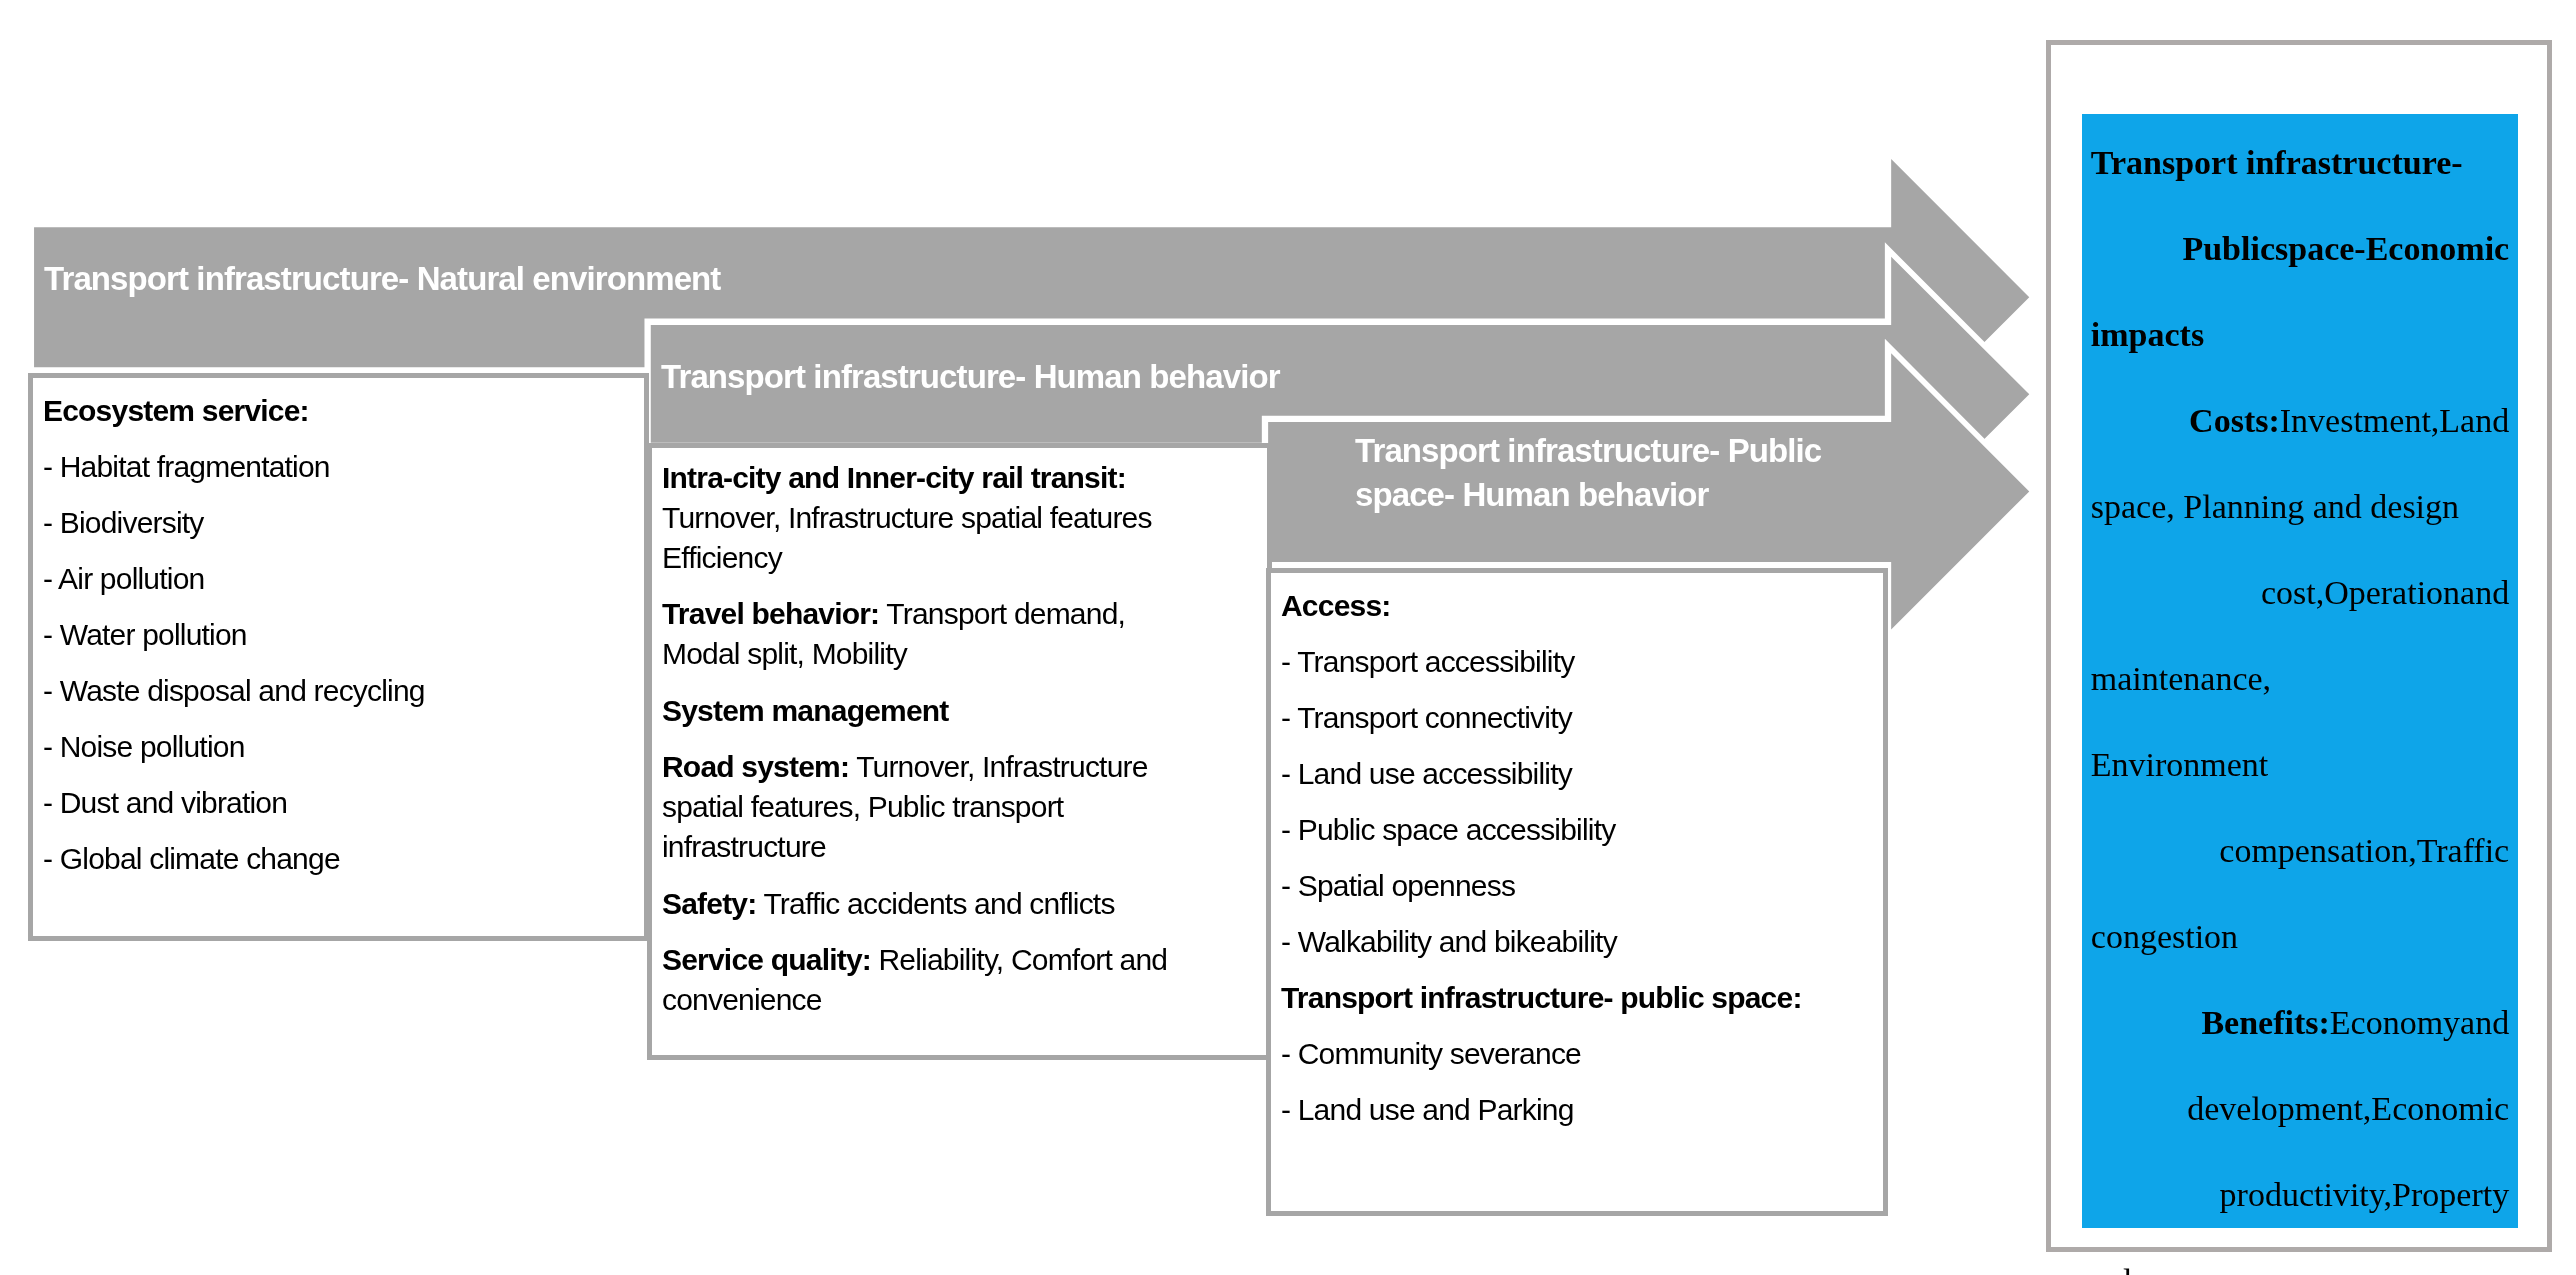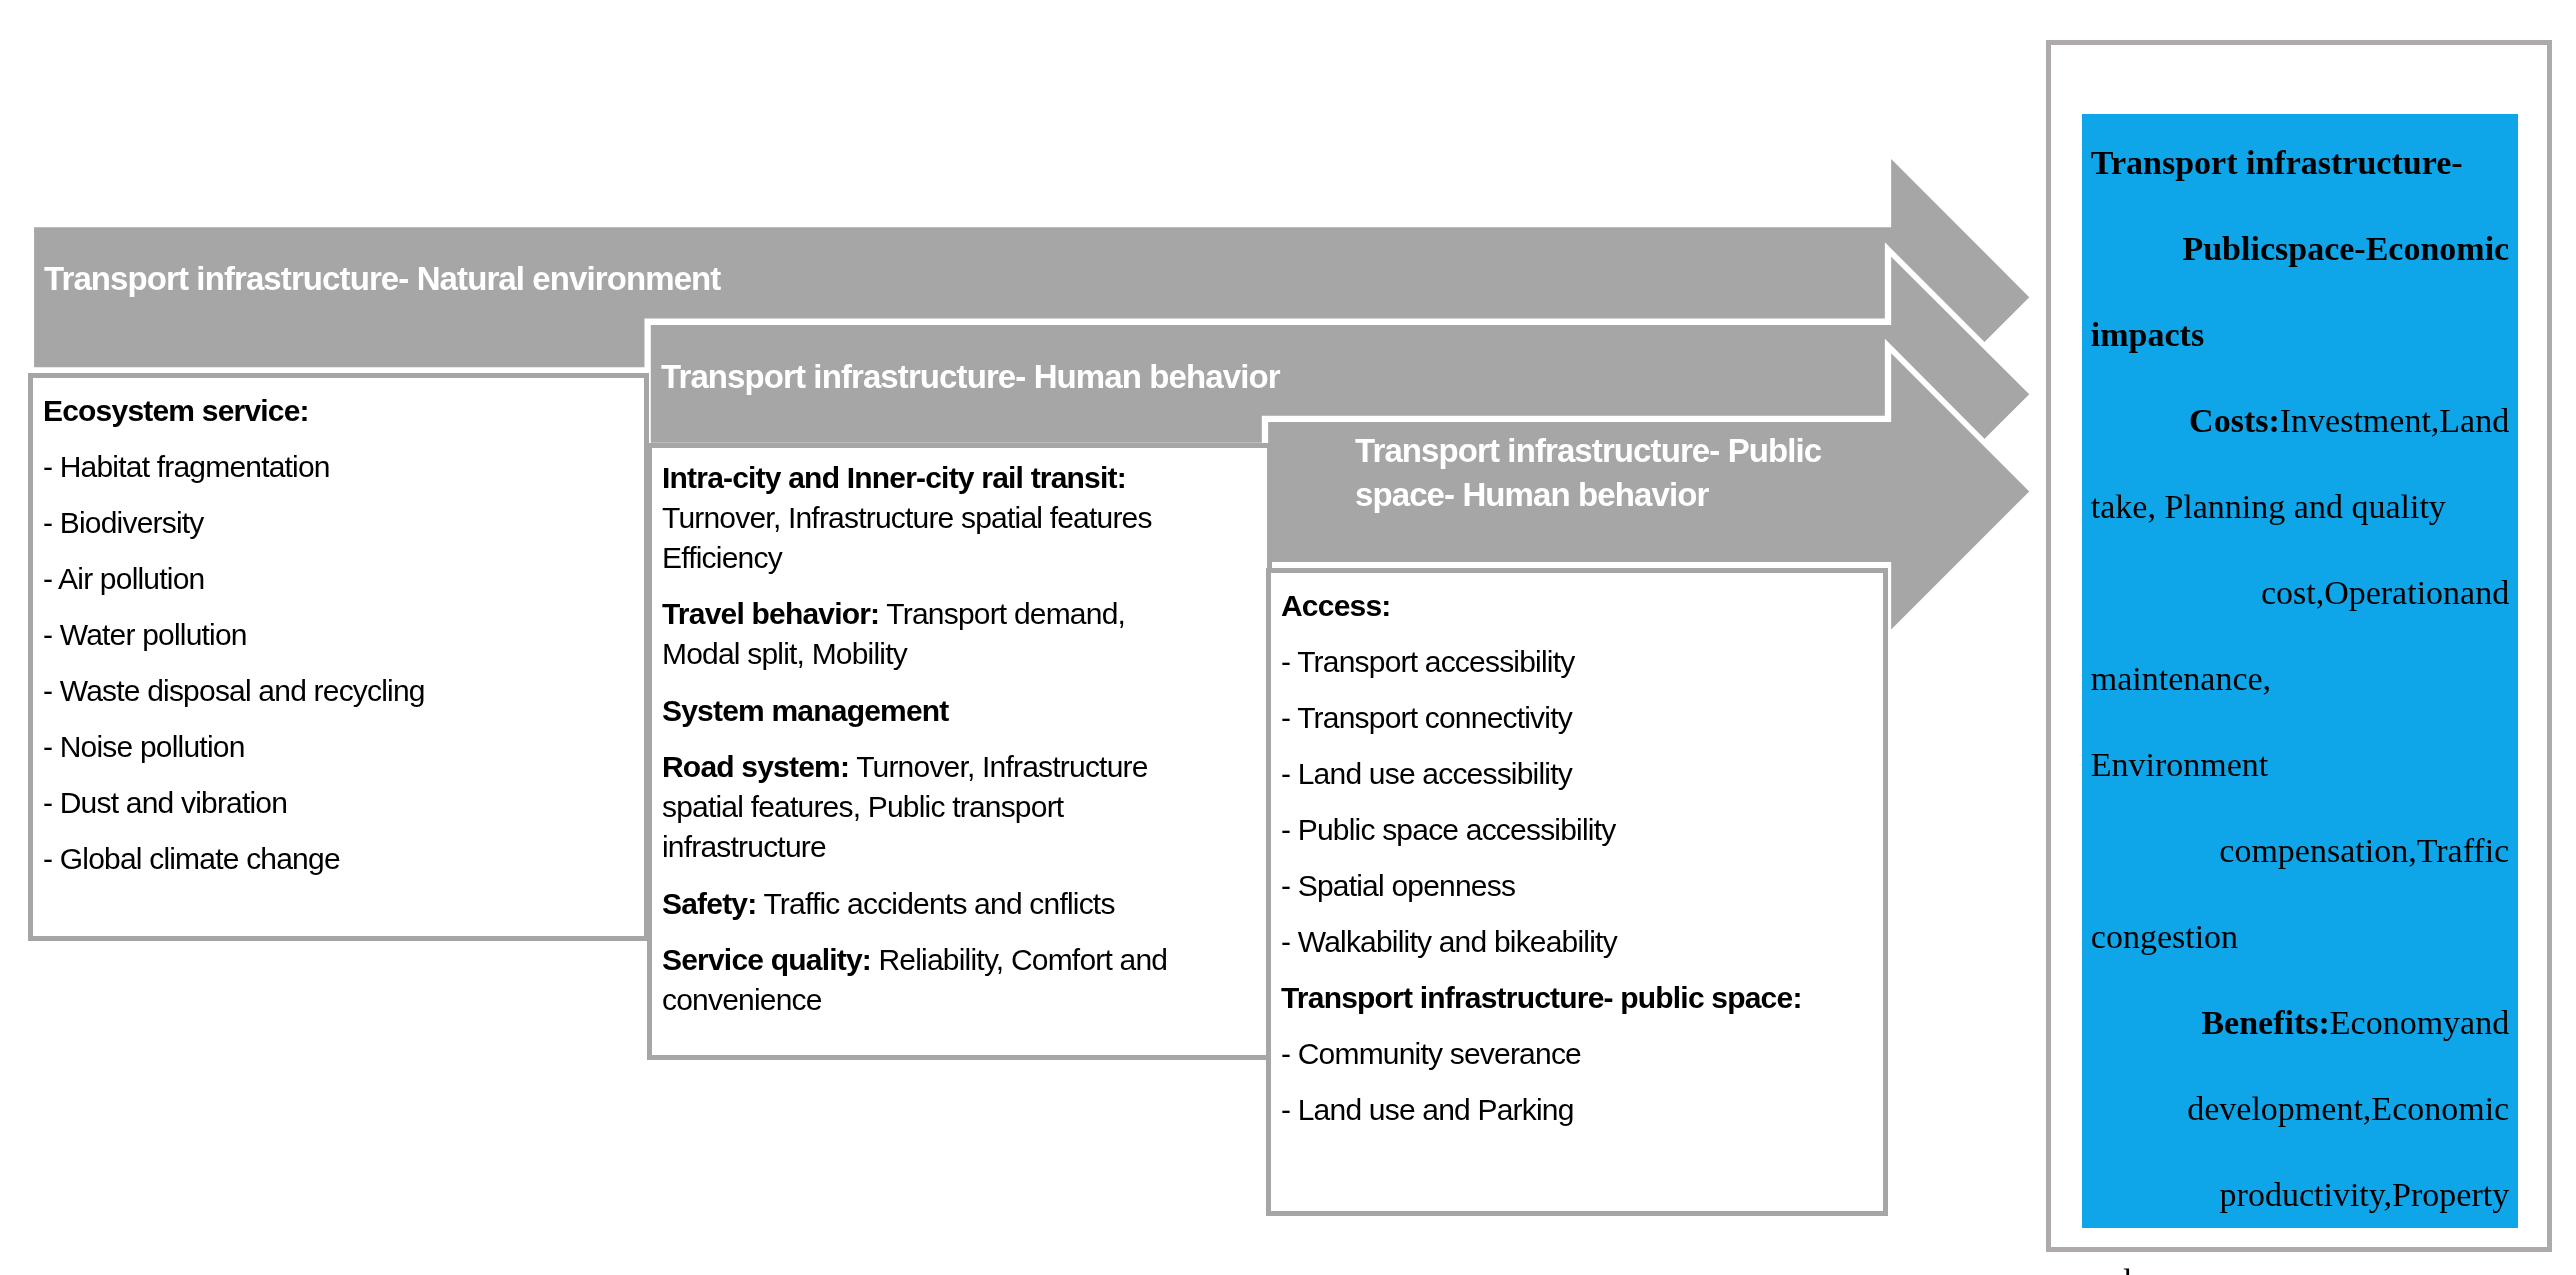--- a/index.html
+++ b/index.html
@@ -126,21 +126,21 @@
         <span>space-</span>
         <span>Economic</span>
       </div>
       <div class="line b">impacts</div>
 
       <div class="line just">
         <span class="b">Costs:</span>
         <span>Investment,</span>
         <span>Land</span>
       </div>
-      <div class="line">take, Planning and quality</div>
+      <div class="line">space, Planning and design</div>
       <div class="line just">
         <span>cost,</span>
         <span>Operation</span>
         <span>and</span>
       </div>
       <div class="line">maintenance,</div>
       <div class="line">Environment</div>
       <div class="line just">
         <span>compensation,</span>
         <span>Traffic</span>

